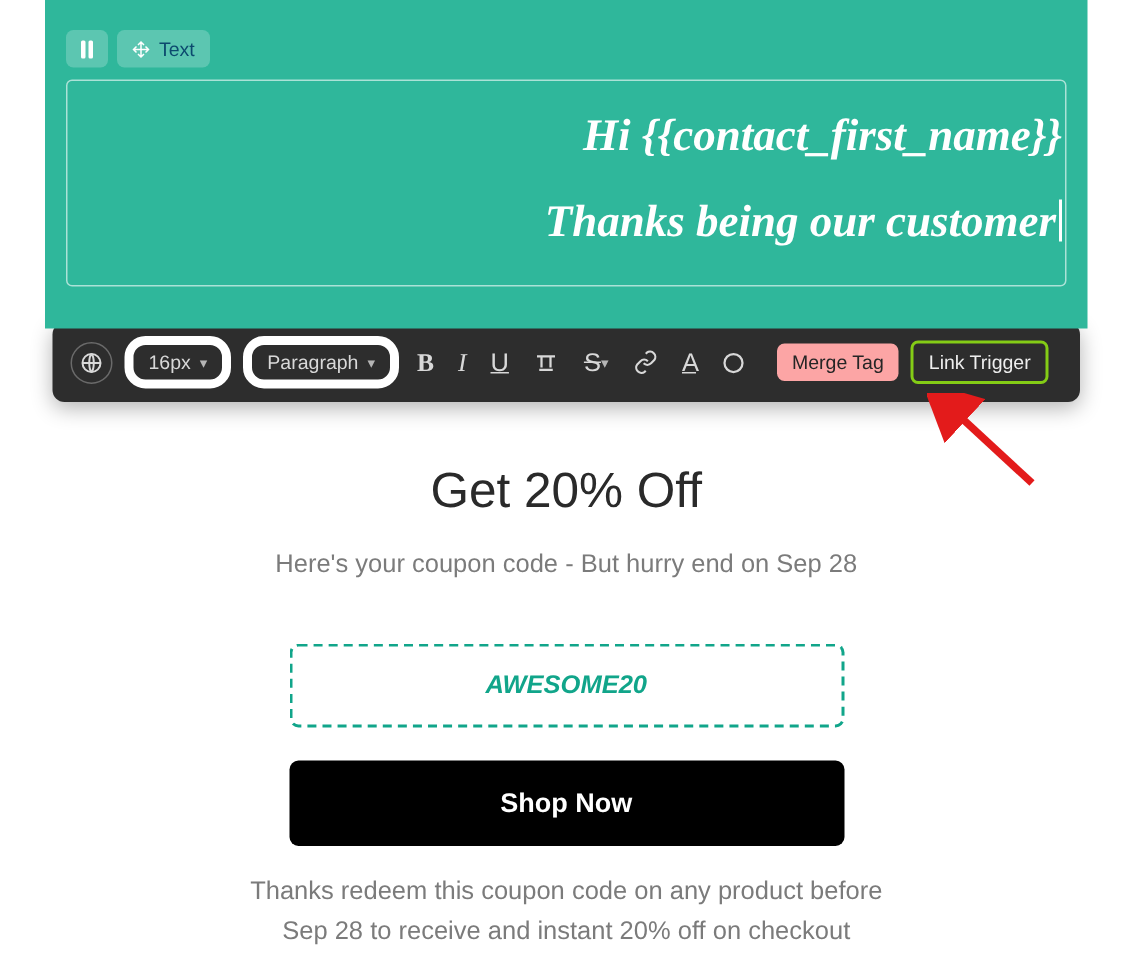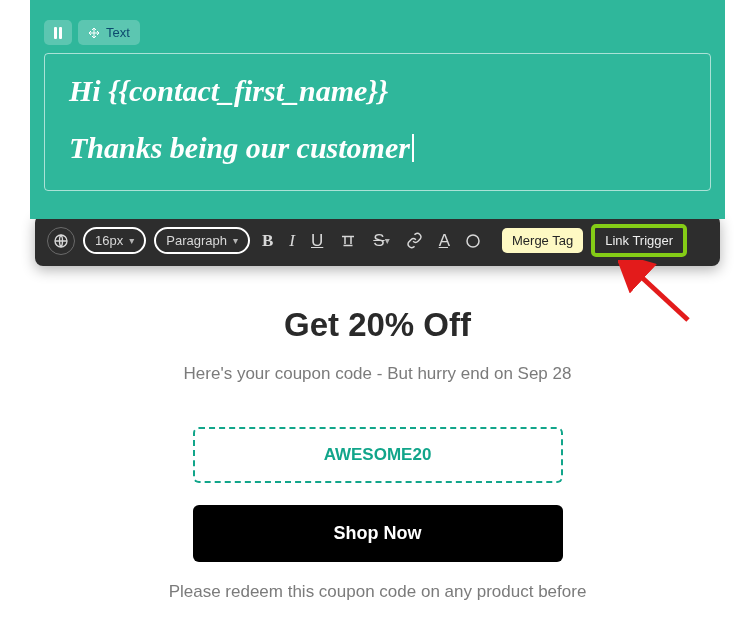--- a/index.html
+++ b/index.html
@@ -22,22 +22,22 @@
     gap: 6px;
     padding: 5px 10px;
     border-radius: 5px;
   }
   .pill-bars { display: inline-flex; gap: 2px; }
   .pill-bars span { width: 3px; height: 12px; background: #fff; border-radius: 1px; display: block; }
 
   .text-editing-frame {
     border: 1px solid rgba(255,255,255,0.6);
     border-radius: 4px;
-    padding: 8px 24px 14px;
-    text-align: left;
+    padding: 8px 2px 14px;
+    text-align: right;
     position: relative;
   }
   .heading-text {
     color: #fff;
     font-family: Georgia, "Times New Roman", serif;
     font-style: italic;
     font-weight: 700;
     font-size: 30px;
     line-height: 1.9;
     display: inline-block;
@@ -74,21 +74,21 @@
     font-size: 17px;
     padding: 4px 4px;
     display: inline-flex;
     align-items: center;
     justify-content: center;
     cursor: pointer;
     border-radius: 4px;
   }
   .tool-select {
     color: #d8d8d8;
-    border: 2px solid #ffffff;
+    border: 6px solid #ffffff;
     border-radius: 14px;
     padding: 4px 10px;
     font-size: 13px;
     display: inline-flex;
     align-items: center;
     gap: 6px;
     cursor: pointer;
     background: transparent;
   }
   .tool-select-round {
@@ -100,56 +100,57 @@
     cursor: pointer; background: transparent;
   }
   .chev { font-size: 10px; opacity: .8; }
   .bold-i { font-weight: 800; font-family: Georgia, serif; }
   .italic-i { font-style: italic; font-family: Georgia, serif; }
   .underline-i { text-decoration: underline; }
   .strike-i { text-decoration: line-through; }
   .underline-s { text-decoration: underline; letter-spacing: -2px; }
 
   .tool-tag {
-    background: #fef9c3;
+    background: #fca5a5;
     color: #252525;
     border-radius: 5px;
     padding: 5px 10px;
     font-size: 13px;
     cursor: pointer;
     border: none;
   }
   .tool-tag.dark {
     background: transparent;
     color: #eee;
-    border: 4px solid #84cc16;
+    border: 2px solid #84cc16;
   }
   .spacer-flex { flex: 0 0 auto; }
 
   
   .arrow-wrap { position: relative; height: 0; }
   .arrow {
     position: absolute;
     top: -6px; left: 588px;
     pointer-events: none;
   }
 
   
   .body-block { text-align: center; padding: 40px 90px 20px; }
-  .title { font-size: 33px; font-weight: 700; color: #2a2a2a; margin-bottom: 20px; }
+  .title { font-size: 33px; font-weight: 400; color: #2a2a2a; margin-bottom: 20px; }
   .sub { color: #7b7b7b; font-size: 17px; margin-bottom: 43px; }
   .coupon {
     border: 2px dashed #11a58a;
     color: #11a58a;
     font-weight: 700;
     font-size: 17px;
     padding: 16px 0;
     border-radius: 6px;
     width: 370px;
     margin: 0 auto 22px;
+    font-style: italic;
   }
   .shop-btn {
     background: #000;
     color: #fff;
     font-weight: 700;
     font-size: 18px;
     padding: 18px 0;
     border: none;
     border-radius: 6px;
     width: 370px;
@@ -243,17 +244,18 @@
       <line x1="70" y1="60" x2="18" y2="12" stroke="#e31b1b" stroke-width="5" marker-end="url(#ah)"></line>
     </svg>
   </div>
 
   <div class="body-block">
     <div class="title">Get 20% Off</div>
     <div class="sub">Here's your coupon code - But hurry end on Sep 28</div>
     <div class="coupon">AWESOME20</div>
     <button class="shop-btn">Shop Now</button>
     <div class="note">
-      <span>Please redeem this coupon code on any product before</span><br>
+      <span>Thanks redeem this coupon code on any product before</span><br>
+      <span>Sep 28 to receive and instant 20% off on checkout</span>
     </div>
   </div>
 
 </div>
 
 </body></html>

